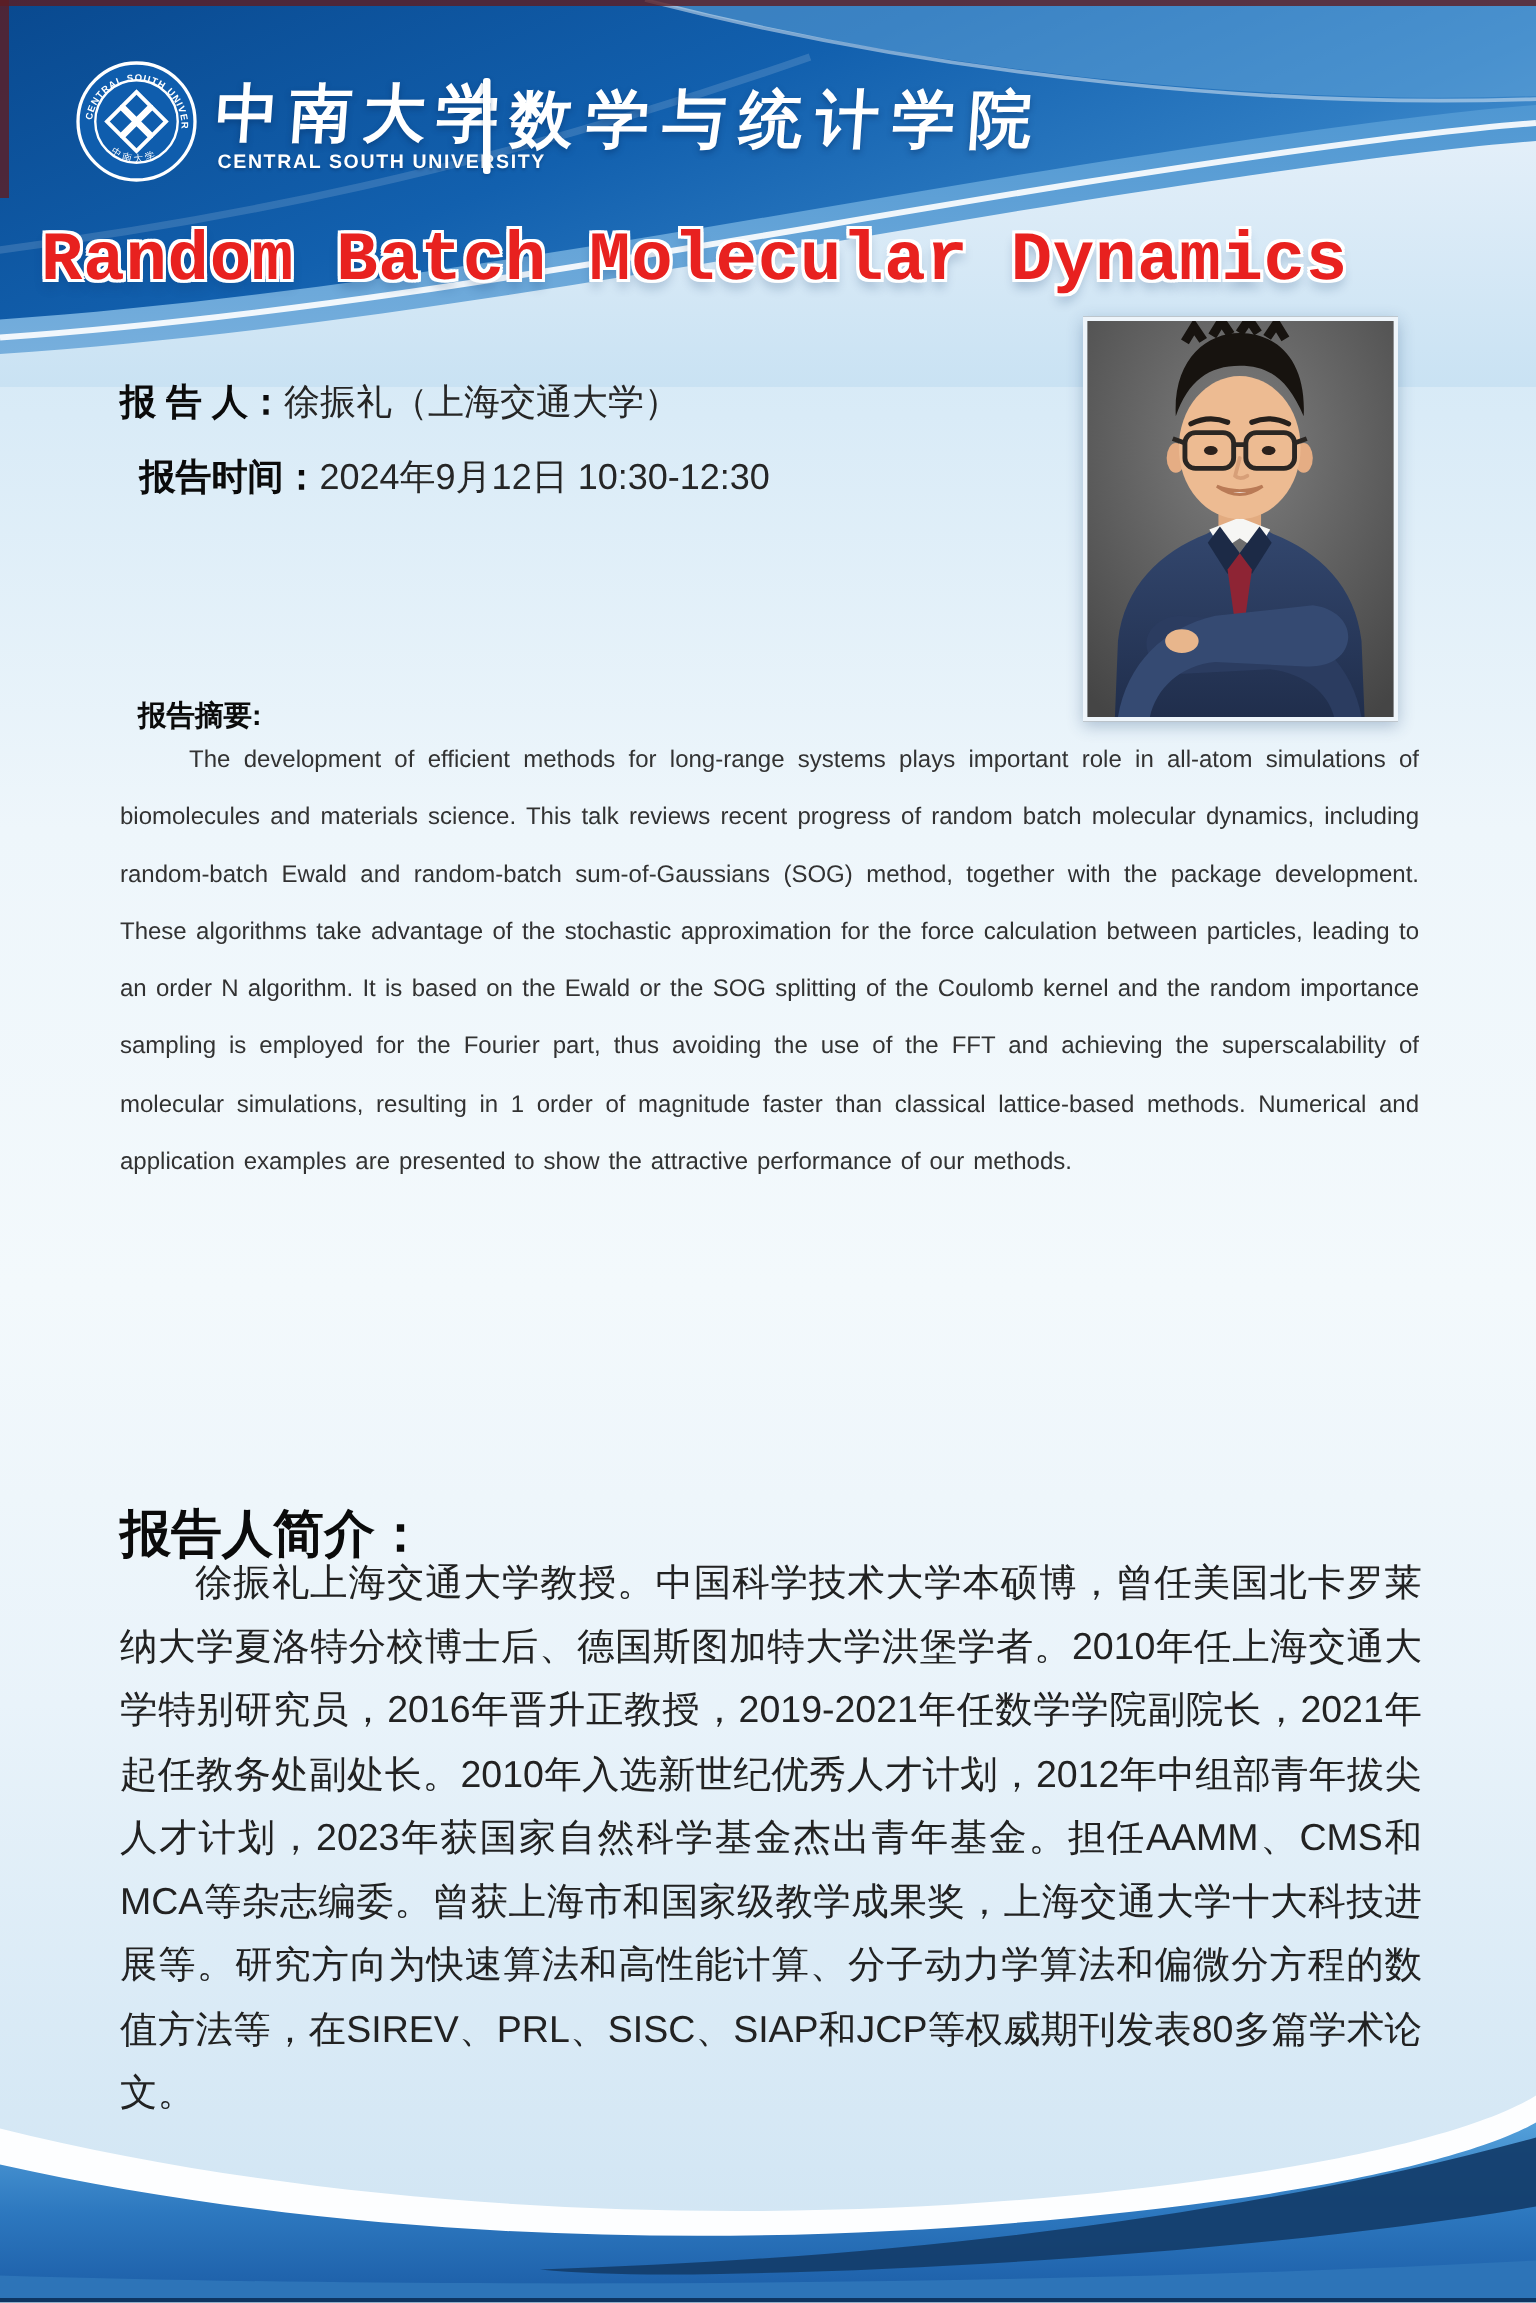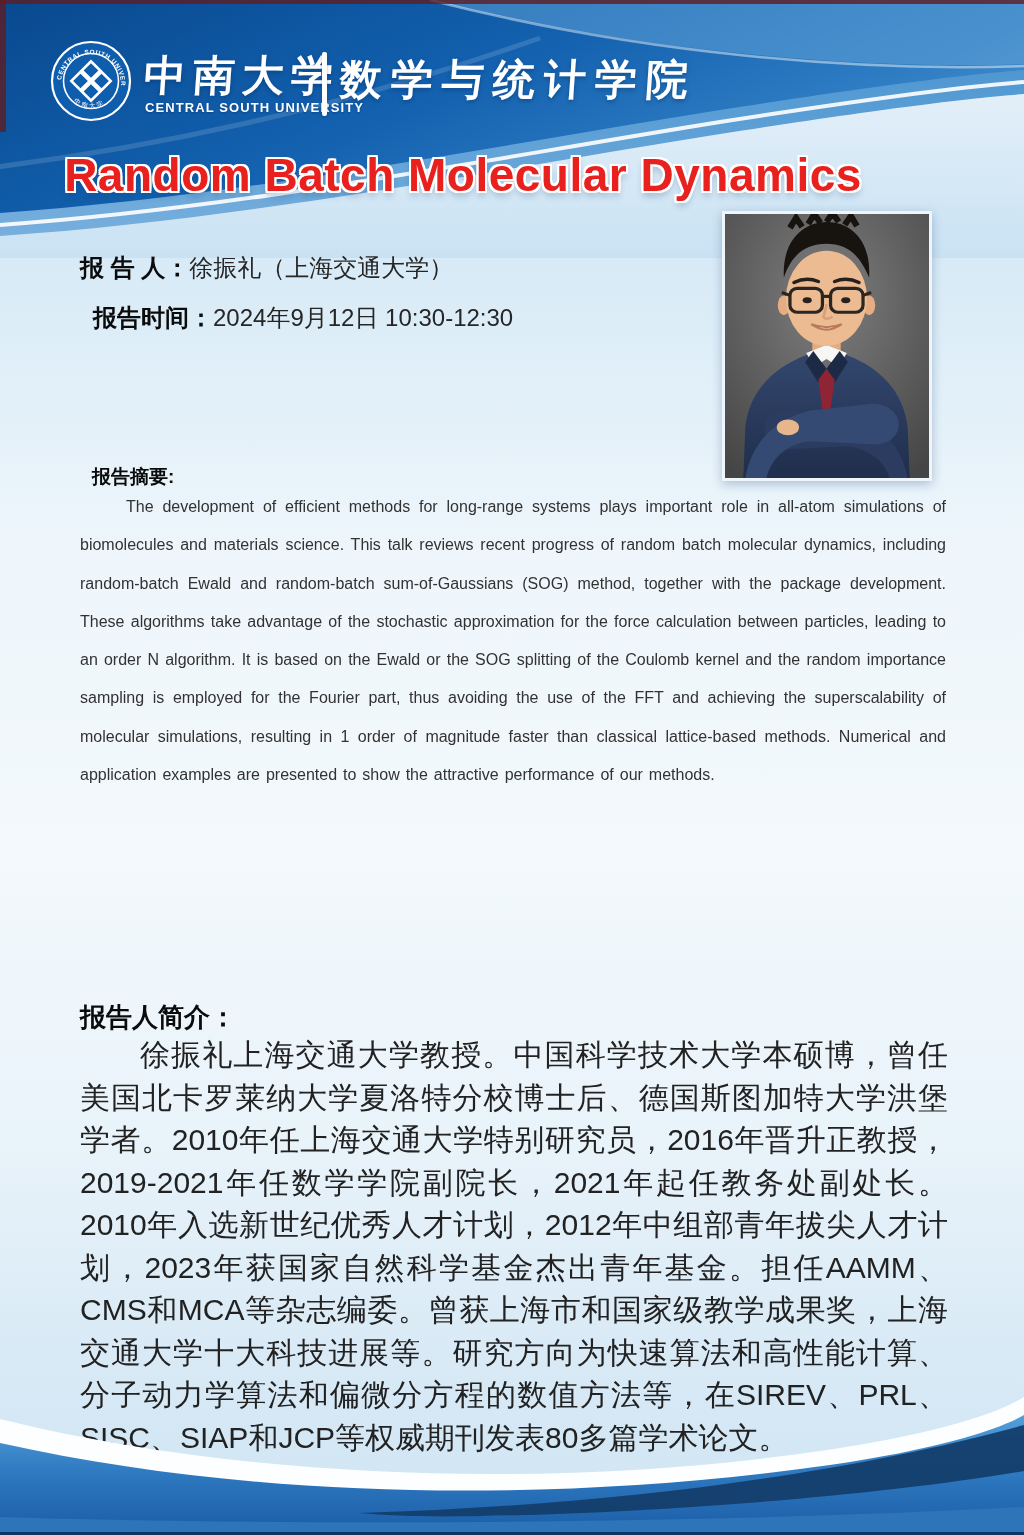--- a/index.html
+++ b/index.html
@@ -15,42 +15,42 @@
   .uni-cn{position:absolute;left:144px;top:48px;z-index:3;color:#fff;font-weight:700;font-size:42px;
     letter-spacing:7px;transform:skewX(-4deg);text-shadow:0 2px 4px rgba(3,40,90,.4);white-space:nowrap;}
   .uni-en{position:absolute;left:145px;top:100px;z-index:3;color:#fff;font-weight:700;font-size:13px;
     letter-spacing:1.1px;white-space:nowrap;text-shadow:0 1px 2px rgba(3,40,90,.4);}
   .brand-divider{position:absolute;left:322px;top:52px;width:5px;height:64px;background:#fff;border-radius:2px;z-index:3;
     box-shadow:0 1px 3px rgba(3,40,90,.35);}
   .school-cn{position:absolute;left:340px;top:52px;z-index:3;color:#fff;font-weight:700;font-size:42px;
     letter-spacing:9px;transform:skewX(-4deg);text-shadow:0 2px 4px rgba(3,40,90,.4);white-space:nowrap;}
   
   .poster-title{position:absolute;top:148px;left:0;width:926px;margin:0;text-align:center;z-index:4;
-    font-family:Liberation Sans, sans-serif;font-weight:700;font-size:46px;color:#e8211f;letter-spacing:.5px;
+    font-family:Liberation Mono, monospace;font-weight:700;font-size:46px;color:#e8211f;letter-spacing:.5px;
     text-shadow:-2px -2px 0 #fff,2px -2px 0 #fff,-2px 2px 0 #fff,2px 2px 0 #fff,0 -2px 0 #fff,0 2px 0 #fff,
       -2px 0 0 #fff,2px 0 0 #fff,0 5px 7px rgba(10,50,100,.28);}
   
   .info-row{position:absolute;left:80px;z-index:2;white-space:nowrap;font-size:24px;}
   .info-row .label{font-weight:700;color:#0b0b0b;}
   .info-row .value{color:#262626;}
   .row-speaker{top:252px;}
   .row-time{top:302px;margin-left:13px;}
   .row-venue{top:376px;}
   
   .photo{position:absolute;left:722px;top:211px;width:204px;height:264px;z-index:3;
     border:3px solid #eef5fb;box-shadow:0 3px 10px rgba(30,70,120,.30);background:#555;}
   .photo svg{width:100%;height:100%;}
   
   .abstract-heading{position:absolute;left:80px;top:452px;z-index:2;margin:12px;font-size:19px;font-weight:700;color:#0b0b0b;}
   .abstract-body{position:absolute;left:80px;top:488px;width:866px;z-index:2;margin:0;
     font-size:16px;line-height:38.3px;color:#323232;text-align:justify;text-indent:46px;word-spacing:1.5px;}
   
-  .bio-heading{position:absolute;left:80px;top:1000px;z-index:2;margin:0;font-size:26px;font-weight:700;color:#0b0b0b;}
+  .bio-heading{position:absolute;left:80px;top:1000px;z-index:2;margin:0;font-size:34px;font-weight:700;color:#0b0b0b;}
   .bio-body{position:absolute;left:80px;top:1034px;width:868px;z-index:2;margin:0;
-    font-size:30px;line-height:42.5px;color:#222;text-align:justify;text-indent:2em;}
+    font-size:25px;line-height:42.5px;color:#222;text-align:justify;text-indent:2em;}
   
   .footer-wave{position:absolute;left:0;bottom:0;width:1024px;height:150px;z-index:5;}
   
   .edge-top{position:absolute;top:0;left:0;width:1024px;height:4px;background:#5e1d22;opacity:.8;z-index:6;}
   .edge-left{position:absolute;top:0;left:0;width:6px;height:132px;background:#5e1d22;opacity:.8;z-index:6;}
 </style>
 </head>
 <body>
 
 <div class="page">

